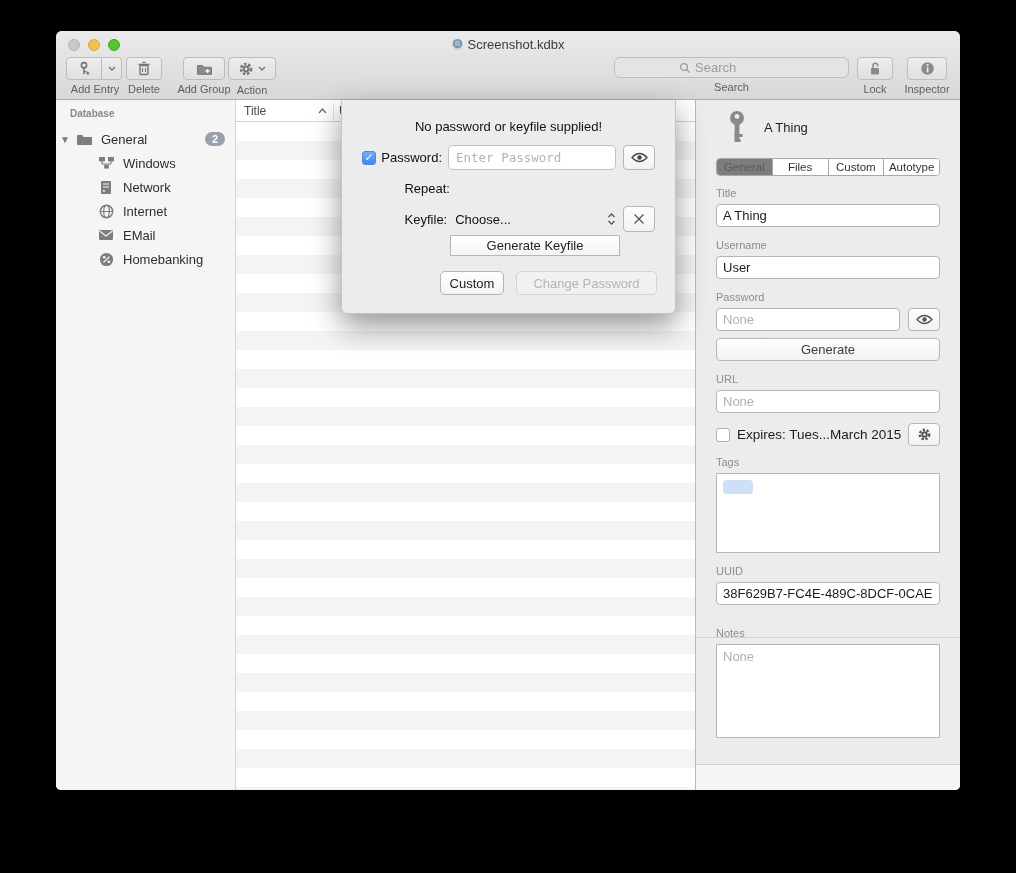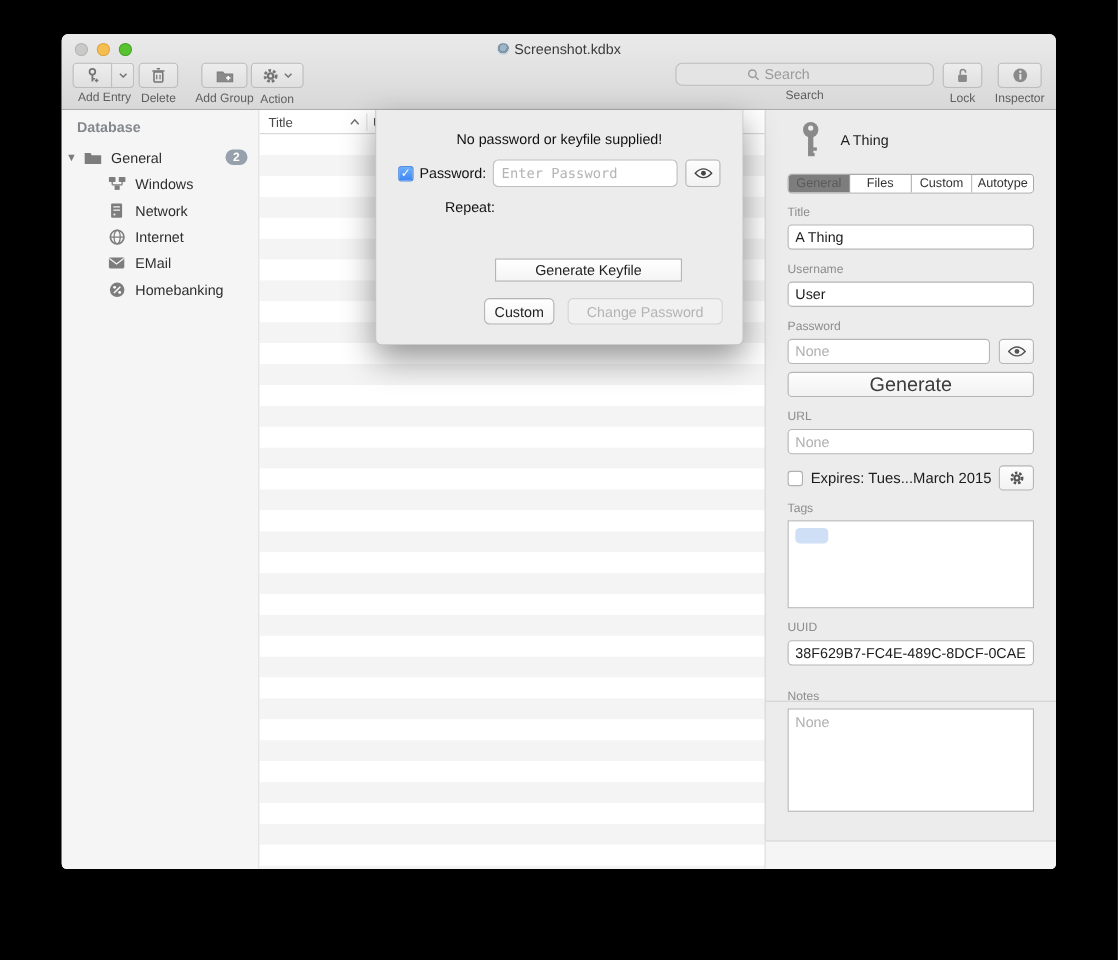--- a/index.html
+++ b/index.html
@@ -30,21 +30,21 @@
   .searchbox { display:flex; align-items:center; width:235px; height:21px; background:#e4e4e4;
             border:1px solid #bdbdbd; border-radius:6px; padding:0 6px; }
   .searchbox input { border:none; outline:none; background:transparent; font-size:13px; color:#444; width:100%; text-align:left; }
   .searchbox input::placeholder { color:#9b9b9b; }
   .searchbox svg { flex:0 0 auto; margin:0 60px 0 0; }
   .searchbox .mag { margin:0 4px 0 58px; }
 
   
   .main { position:absolute; left:0; top:69px; right:0; bottom:0; display:flex; }
   .sidebar { width:180px; background:#f5f5f5; border-right:1px solid #d6d6d6; padding-top:8px; }
-  .sb-header { font-size:13px; font-weight:bold; color:#84888e; padding-left:14px; margin-bottom:8px; }
+  .sb-header { font-size:10px; font-weight:bold; color:#84888e; padding-left:14px; margin-bottom:8px; }
   .sb-row { display:flex; align-items:center; height:24px; font-size:13px; color:#2e2e2e; }
   .sb-row .disc { width:18px; text-align:center; color:#7b7b7b; font-size:10px; }
   .sb-row .ic { width:20px; display:flex; justify-content:center; margin-right:7px; }
   .sb-row.child { padding-left:40px; }
   .sb-badge { margin-left:auto; margin-right:10px; background:#97a1ae; color:#fff; font-size:11px; font-weight:bold;
             border-radius:9px; padding:1px 7px; }
 
   .listpane { flex:1; background:#fff; position:relative; border-right:1px solid #b9b9b9; }
   .list-header { height:22px; border-bottom:1px solid #d4d4d4; display:flex; align-items:center; background:#fff; position:relative; }
   .col-title { padding-left:8px; font-size:12px; color:#4a4a4a; width:82px; }
@@ -64,21 +64,21 @@
   .tab:last-child { border-right:none; }
   .tab.sel { background:#7d7d7d; color:#5a5a5a; }
   .flabel { font-size:11px; color:#8d8d8d; margin:6px 0 5px 0; }
   .field { width:100%; height:23px; border:1px solid #b6b6b6; border-radius:4px; background:#fff;
            font-size:13px; color:#1c1c1c; padding:0 6px; font-family:"Liberation Sans",sans-serif; outline:none; }
   .field::placeholder { color:#b0b0b0; }
   .fieldrow { display:flex; gap:8px; align-items:center; }
   .sq-btn { flex:0 0 32px; height:23px; border:1px solid #b6b6b6; border-radius:4px;
             background:linear-gradient(#fdfdfd,#f2f2f2); display:flex; align-items:center; justify-content:center; }
   .wide-btn { width:100%; height:23px; border:1px solid #b6b6b6; border-radius:4px; margin-top:7px;
-            background:linear-gradient(#fdfdfd,#f2f2f2); font-size:18px; color:#3c3c3c;
+            background:linear-gradient(#fdfdfd,#f2f2f2); font-size:13px; color:#3c3c3c;
             display:flex; align-items:center; justify-content:center; }
   .chkrow { display:flex; align-items:center; margin-top:10px; }
   .chk { width:14px; height:14px; border:1px solid #b0b0b0; border-radius:3px; background:#fff; flex:0 0 14px; }
   .chk.on { background:linear-gradient(#6eaefb,#3f87f5); border-color:#4d8ce0; color:#fff; font-size:11px;
             display:flex; align-items:center; justify-content:center; }
   .chkrow .ctext { margin-left:7px; color:#1c1c1c; font-size:13.5px; }
   .chkrow .sq-btn { margin-left:auto; }
   .tagsbox { width:100%; height:80px; background:#fff; border:1px solid #b6b6b6; margin-top:2px; padding:6px; }
   .tagpill { width:30px; height:14px; background:#cfe0f6; border-radius:4px; }
   .hr { position:absolute; left:0; right:0; height:1px; background:#d2d2d2; }
@@ -407,20 +407,38 @@
           <path d="M1 5.5 Q8.5 -2.5 16 5.5 Q8.5 13.5 1 5.5 z" fill="none" stroke="#444" stroke-width="1.3"></path>
           <circle cx="8.5" cy="5.5" r="2.2" fill="#444"></circle>
         </svg>
       </div>
     </div>
 
     <div class="d-row" style="left:20px; top:73px; right:20px;">
       <div class="d-label" style="width:88px;margin-top:8px;">Repeat:</div>
     </div>
 
+    <div class="d-row" style="left:20px; top:106px; right:20px;">
+      <div class="d-label" style="width:88px;">Keyfile:</div>
+      <div style="display:flex; align-items:center; width:168px; margin-left:6px; padding-left:2px;">
+        <span style="font-size:13px; color:#111;">Choose...</span>
+        <span class="stepper">
+          <svg width="9" height="12" viewBox="0 0 9 12">
+            <polyline points="1.5,4 4.5,1 7.5,4" fill="none" stroke="#555" stroke-width="1.3"></polyline>
+            <polyline points="1.5,8 4.5,11 7.5,8" fill="none" stroke="#555" stroke-width="1.3"></polyline>
+          </svg>
+        </span>
+      </div>
+      <div class="sq-btn" style="margin-left:7px; height:26px;">
+        <svg width="12" height="12" viewBox="0 0 12 12">
+          <line x1="1.5" y1="1.5" x2="10.5" y2="10.5" stroke="#555" stroke-width="1.2"></line>
+          <line x1="10.5" y1="1.5" x2="1.5" y2="10.5" stroke="#555" stroke-width="1.2"></line>
+        </svg>
+      </div>
+    </div>
 
     <div class="d-btn" style="position:absolute; left:108px; top:135px; width:170px; height:21px; border-radius:0;">Generate Keyfile</div>
 
     <div class="d-btn" style="position:absolute; left:98px; top:171px; width:64px; height:24px;">Custom</div>
     <div class="d-btn disabled" style="position:absolute; left:174px; top:171px; width:141px; height:24px;">Change Password</div>
   </div>
 
 </div>
 
 </body></html>

